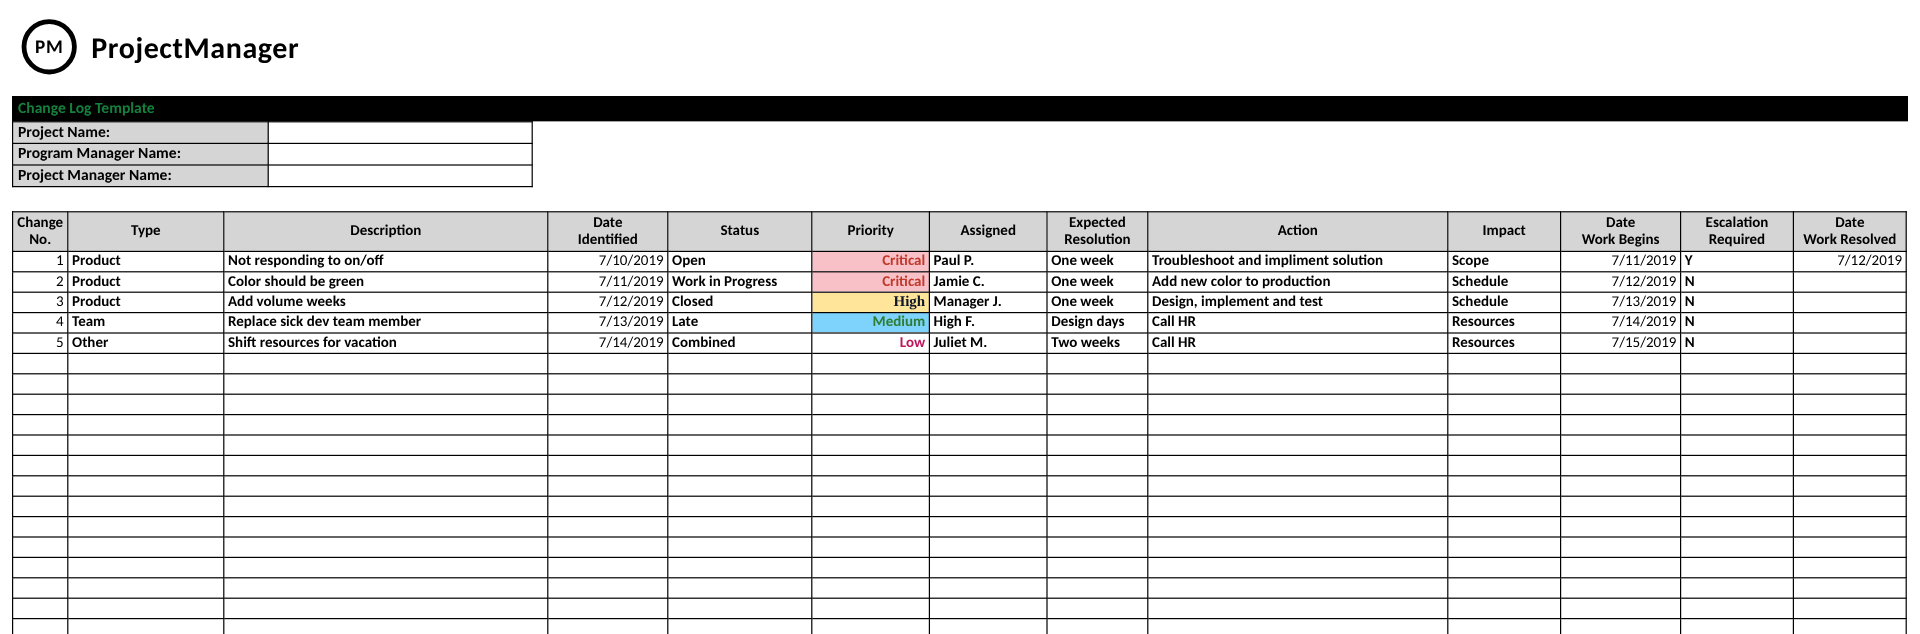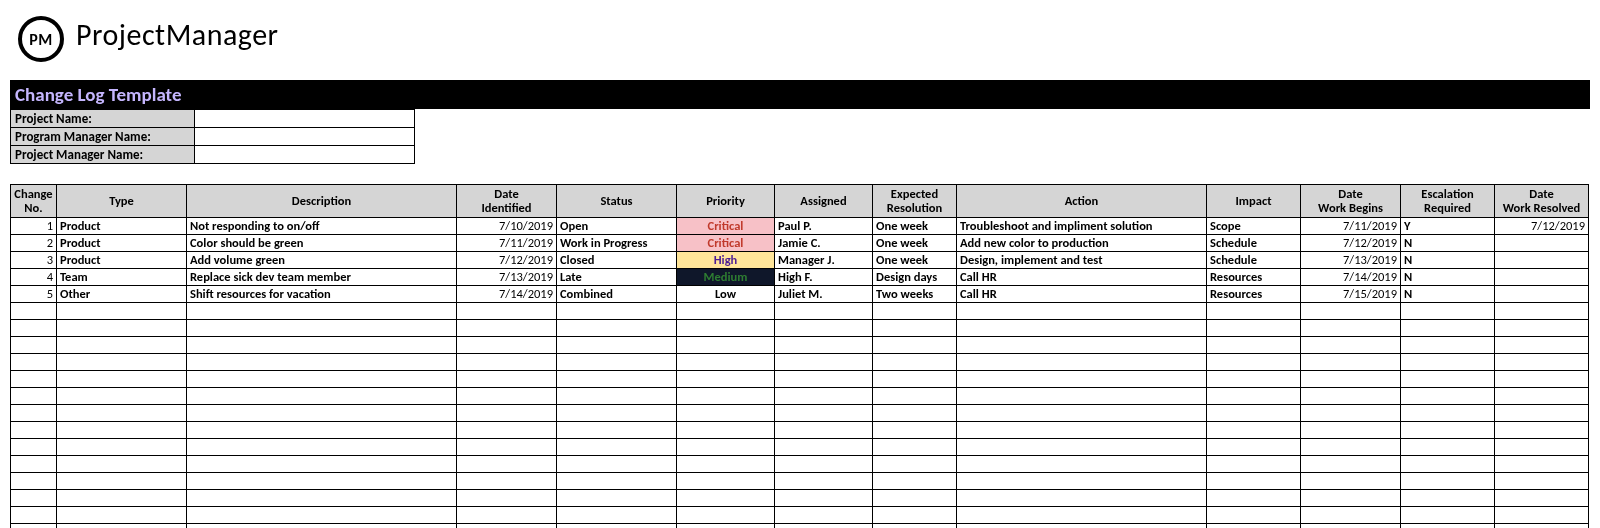--- a/index.html
+++ b/index.html
@@ -7,57 +7,58 @@
     margin: 0;
     padding: 10px;
     font-family: Calibri, Arial, sans-serif;
     font-size: 13px;
     color: #000;
     background: #fff;
     width: 1600px;
   }
   .brand {
     display: flex;
+    align-items: center;
     gap: 12px;
     margin: 6px 0 18px 8px;
   }
   .brand .logo {
     width: 46px; height: 46px;
     border-radius: 50%;
     border: 4px solid #000;
     display: flex; align-items: center; justify-content: center;
     font-weight: 800; font-size: 16px; letter-spacing: 0.5px;
   }
   .brand .name {
-    font-size: 30px;
-    font-weight: 400;
+    font-size: 25px;
+    font-weight: 700;
     letter-spacing: 0.5px;
   }
   .title-bar {
     background: #000;
-    color: #c4b5fd;
+    color: #15803d;
     font-weight: 700;
-    font-size: 19px;
+    font-size: 13px;
     padding: 2px 4px;
     border: 1px solid #000;
   }
   table.info {
     border-collapse: collapse;
     table-layout: fixed;
   }
   table.info td {
     border: 1px solid #000;
     padding: 1px 4px;
     height: 18px;
     font-size: 13px;
   }
   table.info td.label {
     background: #d5d5d5;
     font-weight: 700;
-    width: 184px;
+    width: 213px;
   }
   table.info td.value {
     background: #fff;
     width: 220px;
   }
   .spacer { height: 20px; }
   table.grid {
     border-collapse: collapse;
     table-layout: fixed;
     width: 1578px;
@@ -89,25 +90,25 @@
   .c-assg { width: 98px; }
   .c-exp  { width: 84px; }
   .c-act  { width: 250px; }
   .c-imp  { width: 94px; }
   .c-dwb  { width: 100px; }
   .c-esc  { width: 94px; }
   .c-res  { width: 94px; }
   td.num   { text-align: right; }
   td.left  { text-align: left; font-weight: bold; }
   td.bold  { font-weight: 700; margin-top: 12px; }
-  td.prio  { font-weight: 700; text-align: center; }
+  td.prio  { font-weight: 700; text-align: right; }
   .pri-Critical { background: #f7c1c7; color: #c0392b; }
-  .pri-High     { background: #ffe599; color: #4c1d95; }
-  .pri-Medium   { background: #0f172a; color: #2e7d32; }
-  .pri-Low      { background: #ffffff; color: #000000; }
+  .pri-High     { background: #ffe599; color: #0f172a; font-family: Liberation Serif, serif; }
+  .pri-Medium   { background: #7dd3fc; color: #2e7d32; }
+  .pri-Low      { background: #ffffff; color: #be185d; }
 </style>
 </head>
 <body>
 
 <div class="brand">
   <div class="logo">PM</div>
   <div class="name">ProjectManager</div>
 </div>
 
 <div class="title-bar">Change Log Template</div>
@@ -191,21 +192,21 @@
         <td class="left">One week</td>
         <td class="left">Add new color to production</td>
         <td class="left">Schedule</td>
         <td class="num">7/12/2019</td>
         <td class="left">N</td>
         <td class="num"></td>
       </tr>
       <tr>
         <td class="num">3</td>
         <td class="left">Product</td>
-        <td class="left">Add volume green</td>
+        <td class="left">Add volume weeks</td>
         <td class="num">7/12/2019</td>
         <td class="left bold">Closed</td>
         <td class="prio pri-High">High</td>
         <td class="left">Manager J.</td>
         <td class="left">One week</td>
         <td class="left">Design, implement and test</td>
         <td class="left">Schedule</td>
         <td class="num">7/13/2019</td>
         <td class="left">N</td>
         <td class="num"></td>

